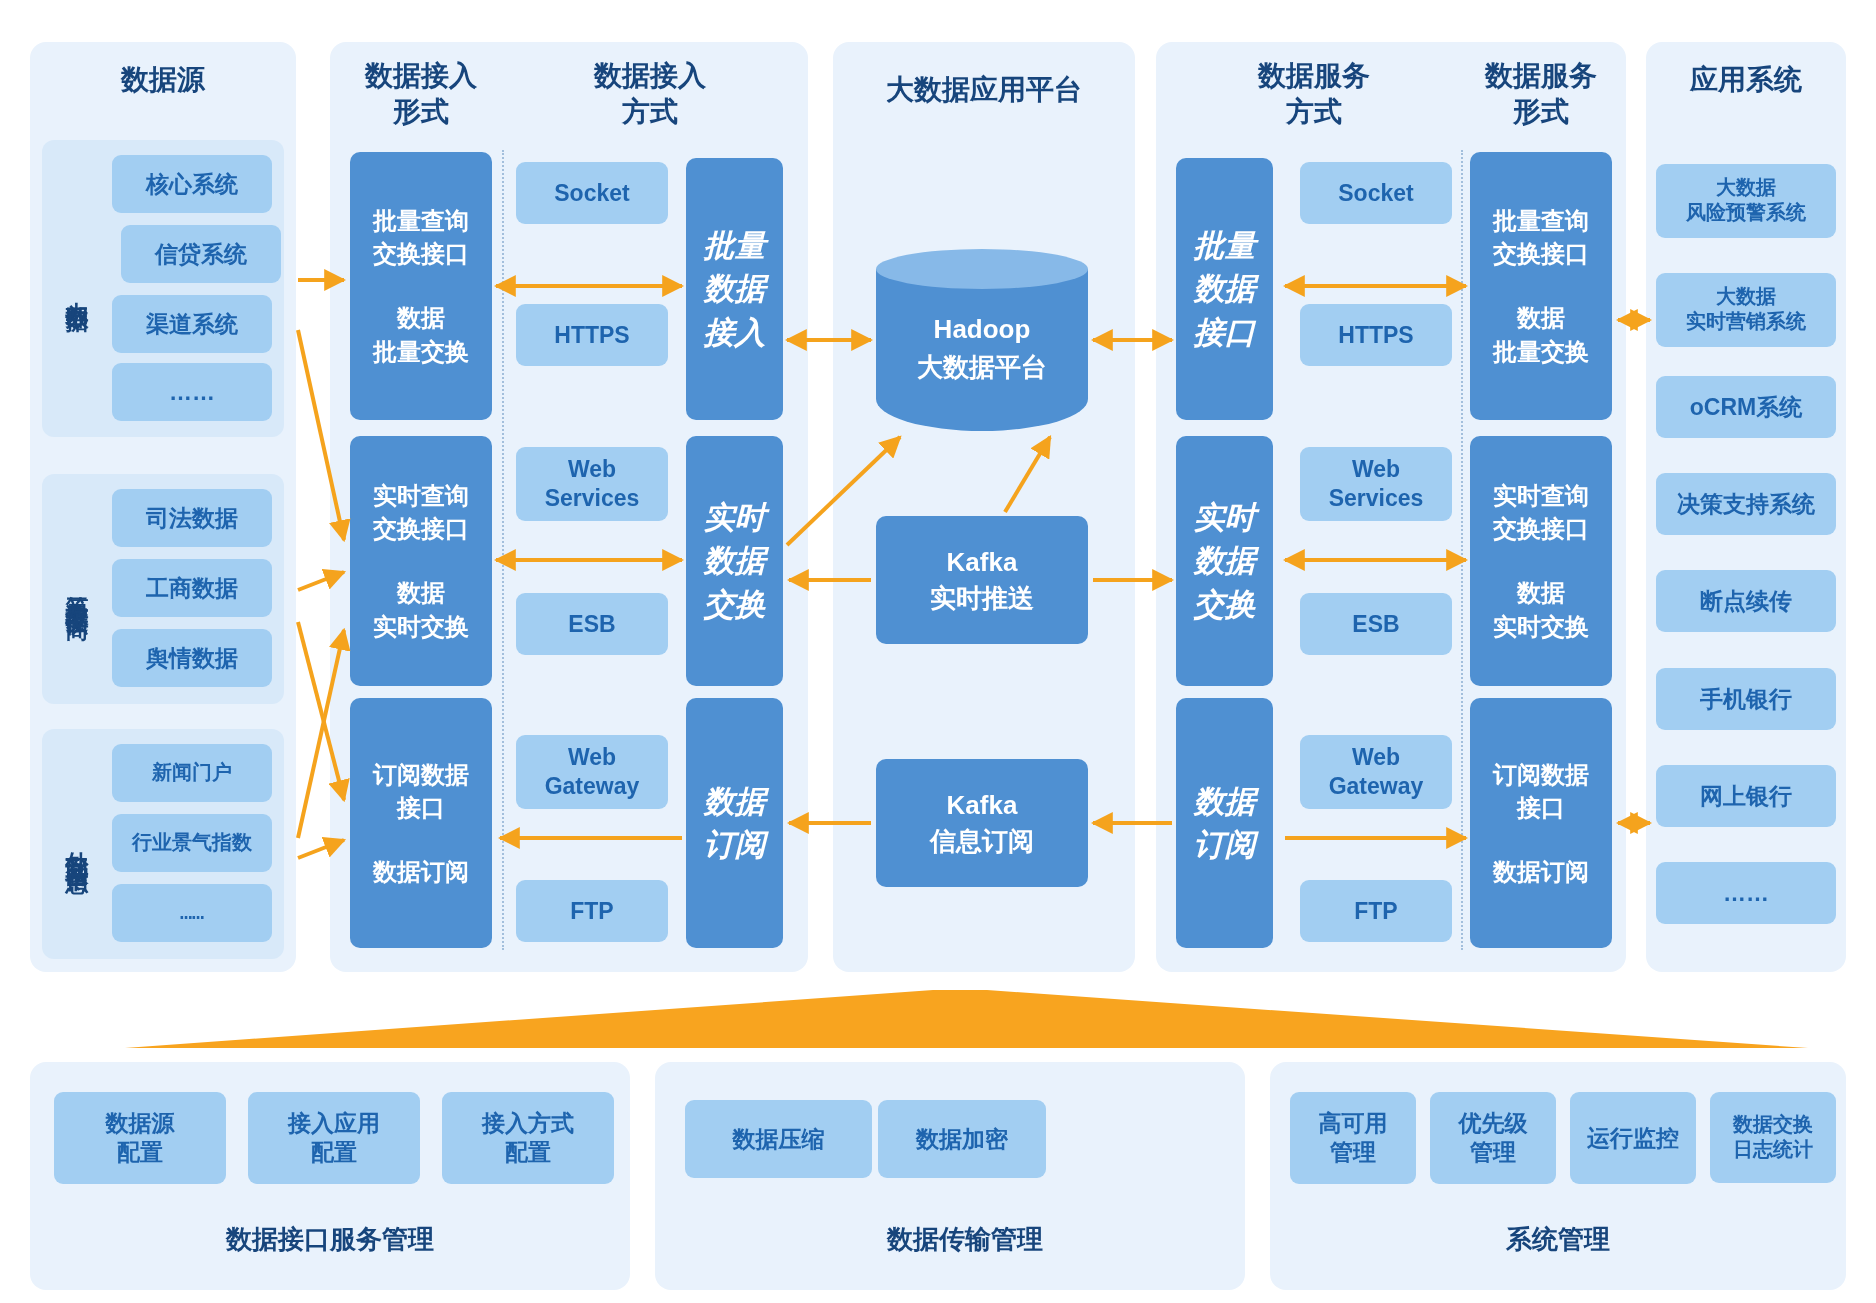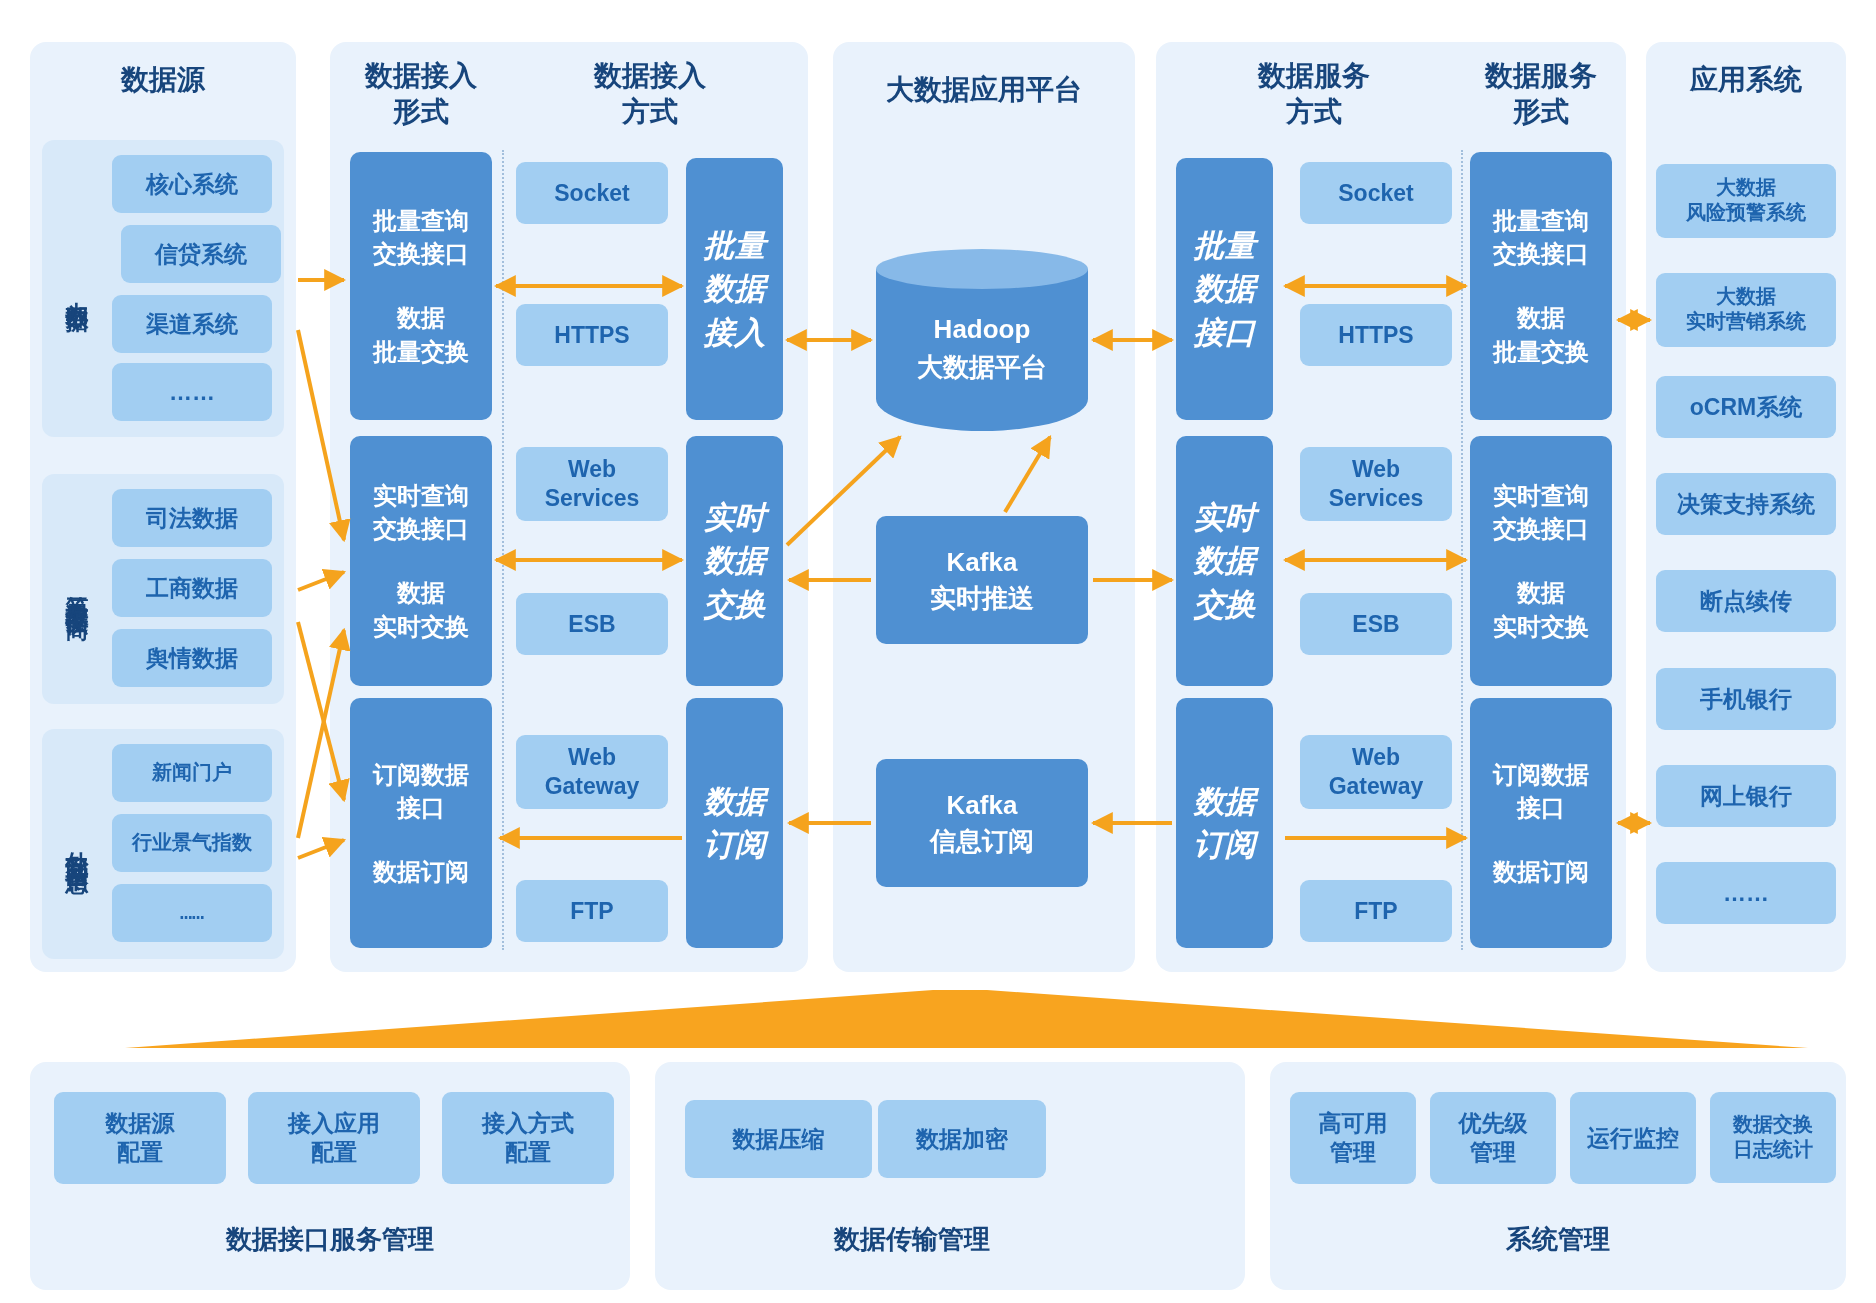--- a/index.html
+++ b/index.html
@@ -188,21 +188,21 @@
 配置</div>
   <div class="chip" style="left:248px;top:1092px;width:172px;height:92px">接入应用
 配置</div>
   <div class="chip" style="left:442px;top:1092px;width:172px;height:92px">接入方式
 配置</div>
   <div class="mlabel" style="left:30px;top:1222px;width:600px">数据接口服务管理</div>
 
   <div class="panel" style="left:655px;top:1062px;width:590px;height:228px"></div>
   <div class="chip" style="left:685px;top:1100px;width:187px;height:78px">数据压缩</div>
   <div class="chip" style="left:878px;top:1100px;width:168px;height:78px">数据加密</div>
-  <div class="mlabel" style="left:617px;top:1222px;width:590px">数据传输管理</div>
+  <div class="mlabel" style="left:670px;top:1222px;width:590px">数据传输管理</div>
 
   <div class="panel" style="left:1270px;top:1062px;width:576px;height:228px"></div>
   <div class="chip" style="left:1290px;top:1092px;width:126px;height:92px">高可用
 管理</div>
   <div class="chip" style="left:1430px;top:1092px;width:126px;height:92px">优先级
 管理</div>
   <div class="chip" style="left:1570px;top:1092px;width:126px;height:92px">运行监控</div>
   <div class="chip small" style="left:1710px;top:1092px;width:126px;height:91px">数据交换
 日志统计</div>
   <div class="mlabel" style="left:1270px;top:1222px;width:576px">系统管理</div>

